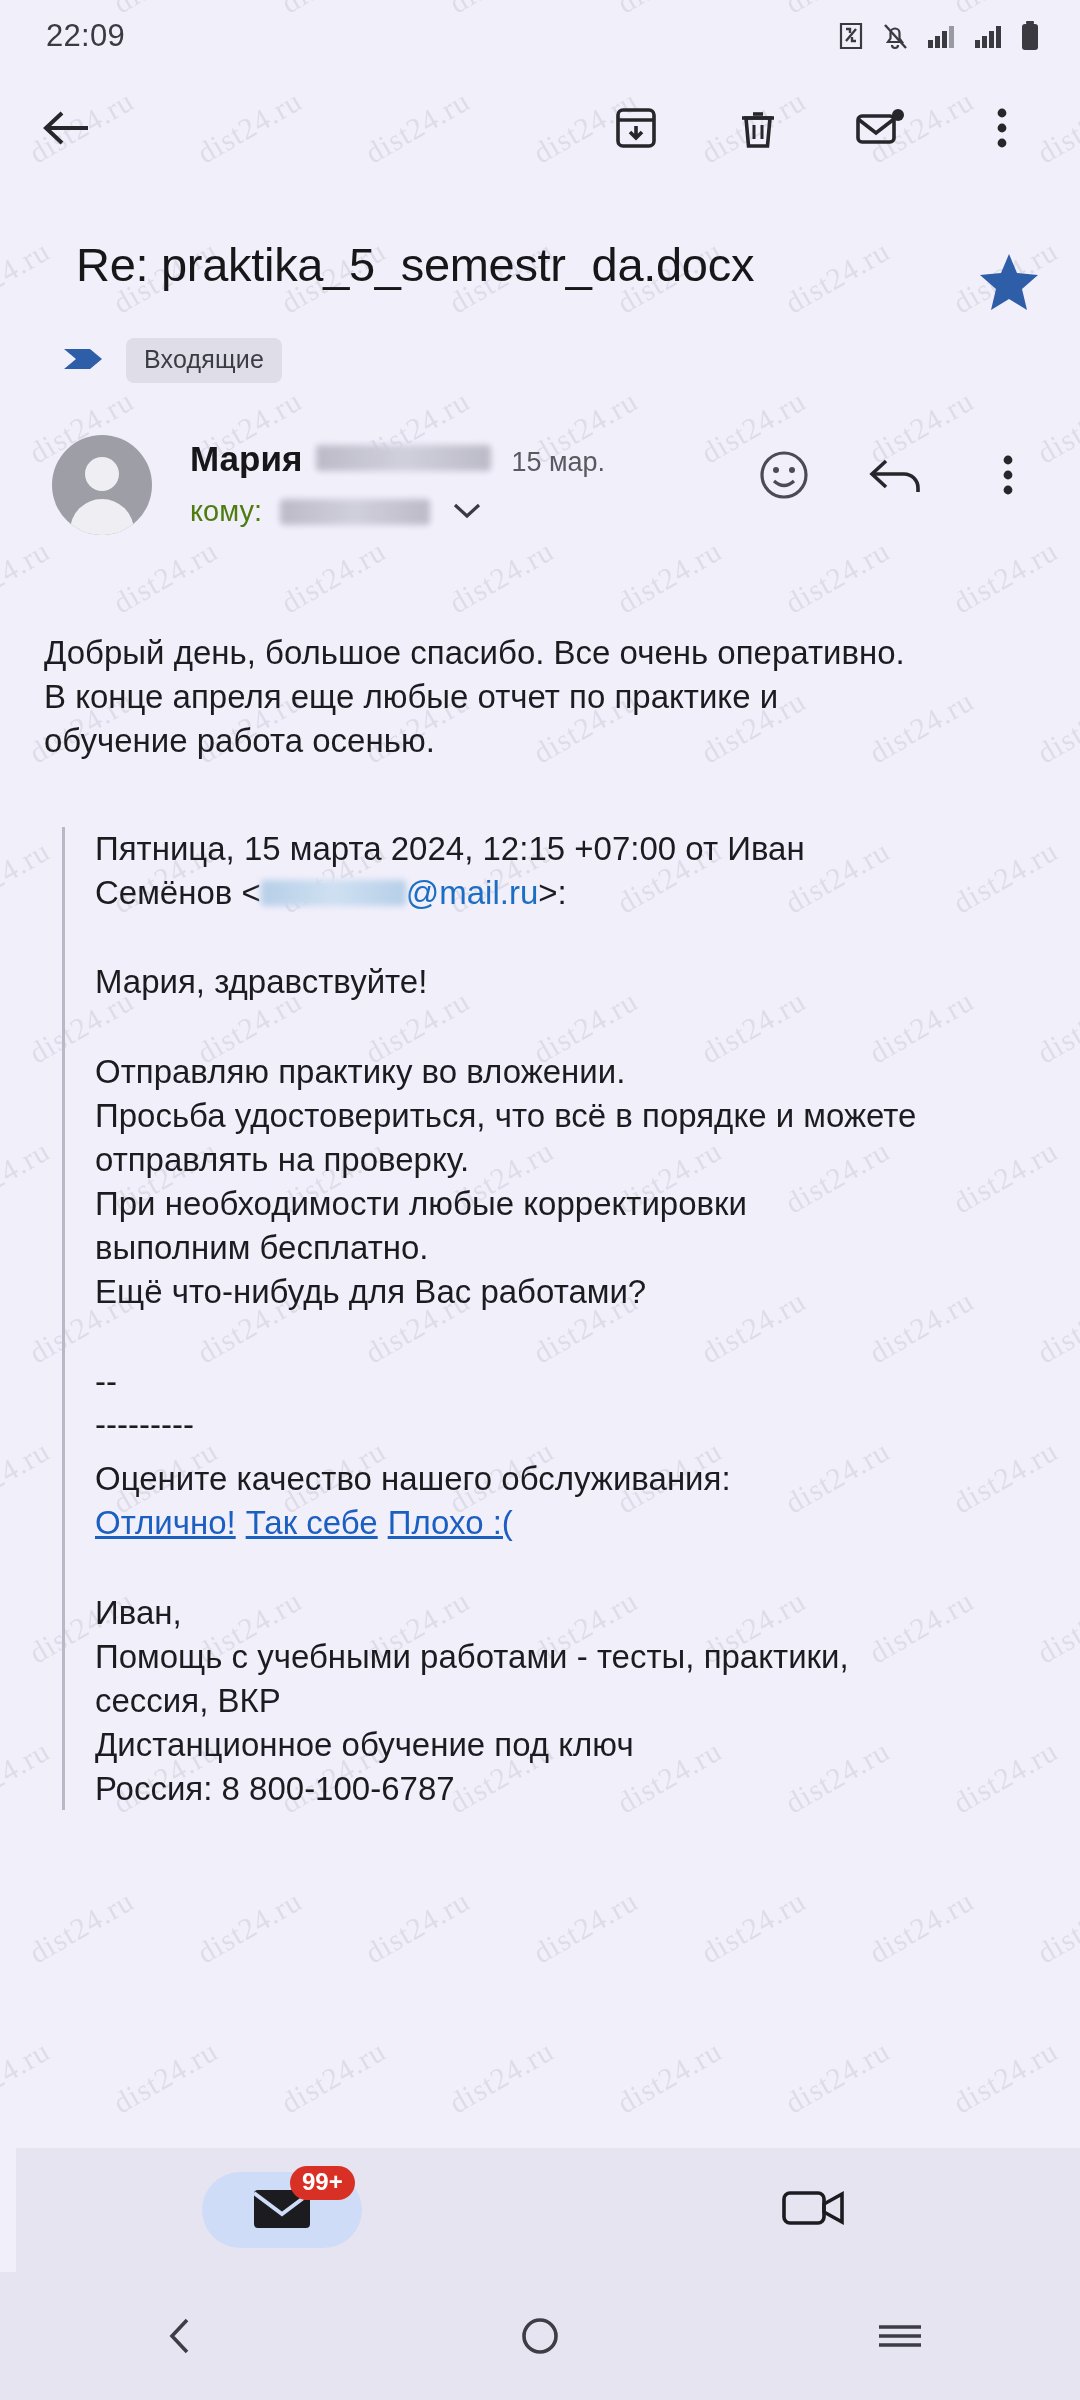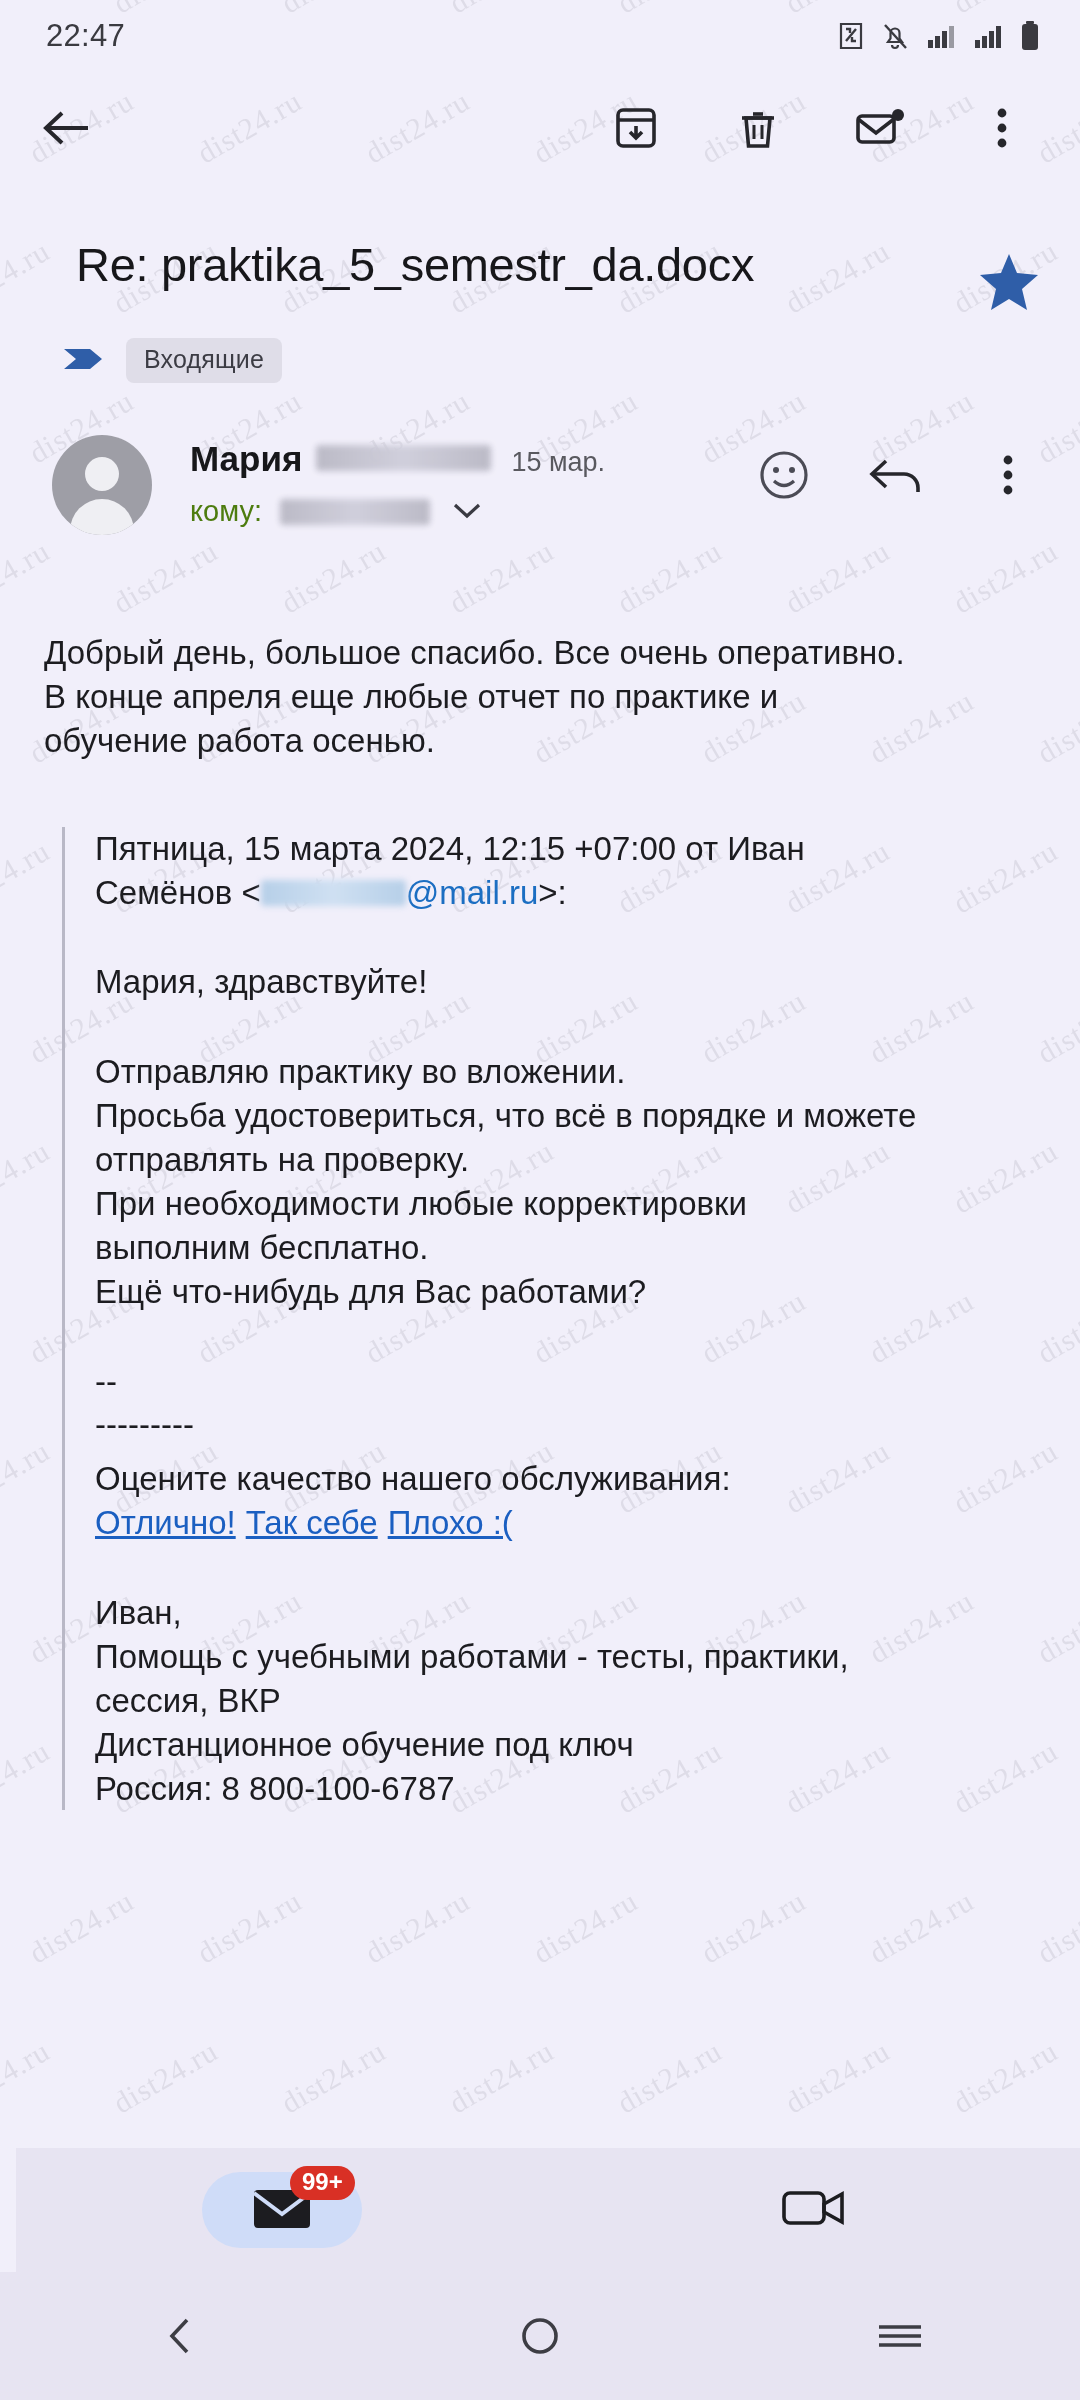--- a/index.html
+++ b/index.html
@@ -299,21 +299,21 @@
     flex: 1;
     display: flex;
     align-items: center;
     justify-content: center;
   }
 </style>
 </head>
 <body>
 
 <div class="statusbar">
-  <div class="status-time">22:47</div>
+  <div class="status-time">22:09</div>
   <div class="status-icons">
     <span>
       <svg width="26" height="30" viewBox="0 0 26 30">
           <path d="M3 3h20v24H3z" fill="none" stroke="#3a3a40" stroke-width="2.2"></path>
           <path d="M8 20 L18 8" stroke="#3a3a40" stroke-width="2.4"></path>
           <path d="M8 8h4v4" fill="none" stroke="#3a3a40" stroke-width="2.4"></path>
           <path d="M18 20h-4v-4" fill="none" stroke="#3a3a40" stroke-width="2.4"></path>
         </svg>
     </span>
     <span>

